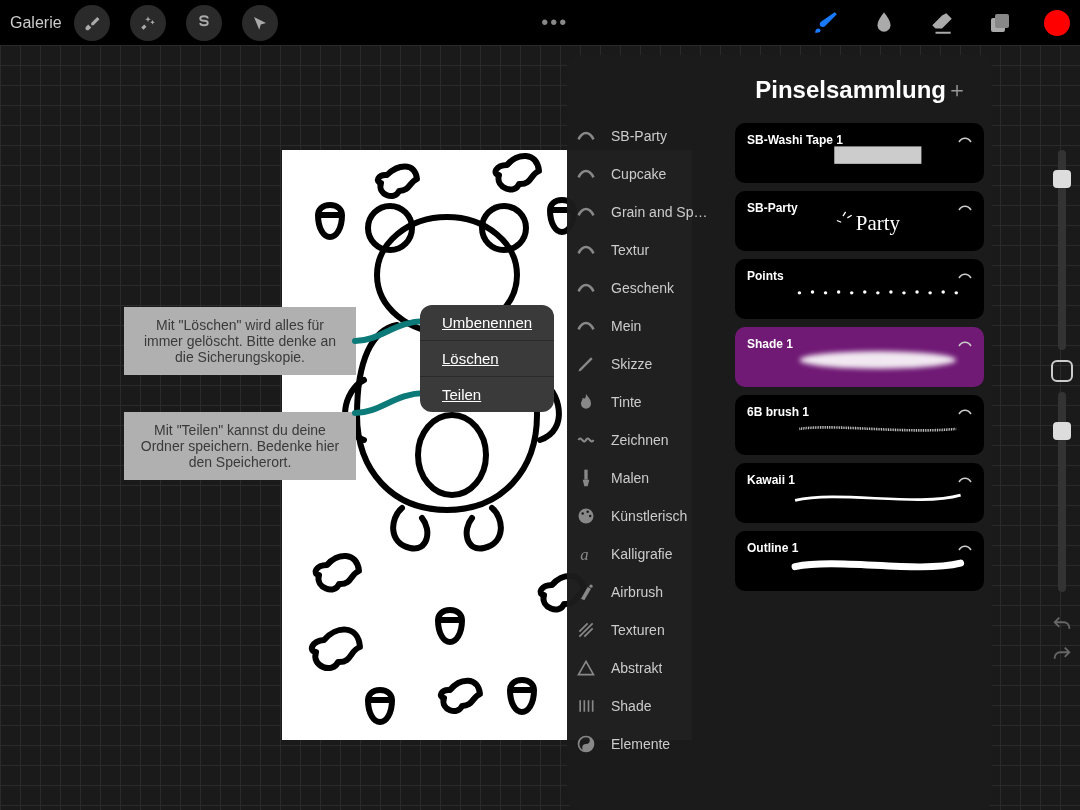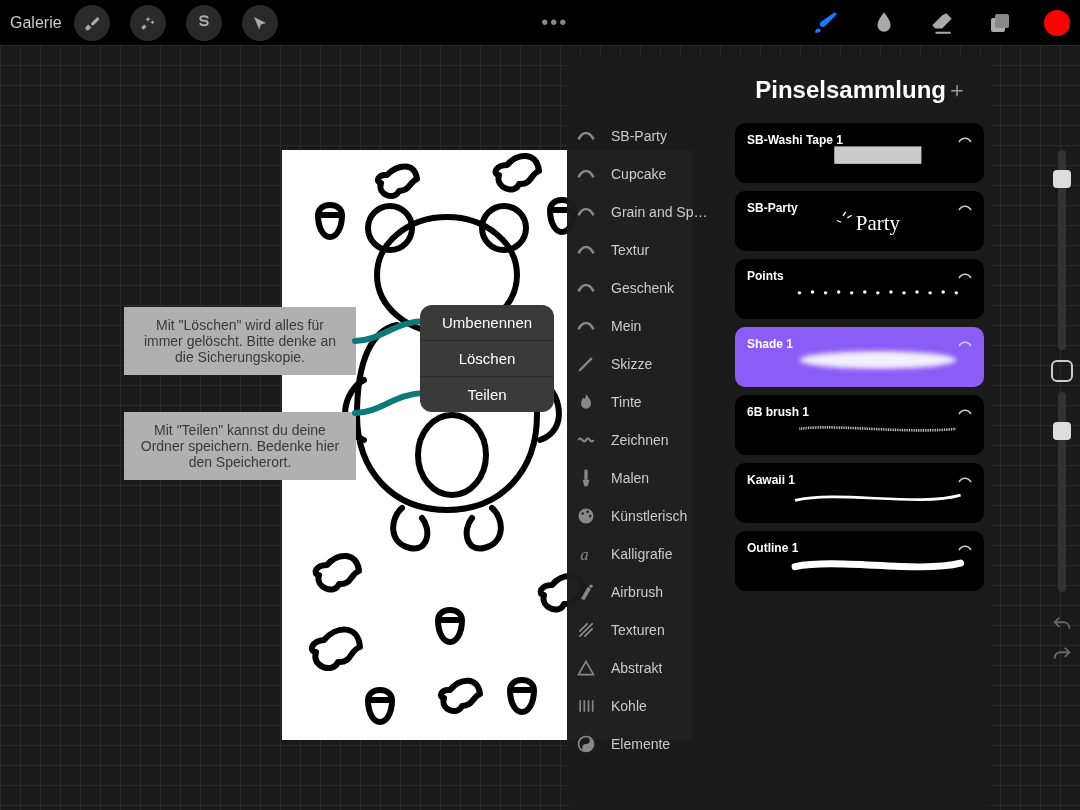--- a/index.html
+++ b/index.html
@@ -95,22 +95,23 @@
   top: 260px;
   background: #3a3a3a;
   border-radius: 12px;
   overflow: hidden;
   z-index: 10;
 }
 .context-menu-item {
   color: #fff;
   font-size: 15px;
   padding: 9px 22px;
-  text-align: center;
+  text-align: left;
   cursor: pointer;
+  text-decoration: underline;
 }
 .context-menu-item + .context-menu-item {
   border-top: 1px solid #2a2a2a;
 }
 
 
 .annotation {
   position: absolute;
   background: #b0b0b0;
   color: #3a3a3a;
@@ -194,21 +195,21 @@
 .brush-item {
   background: #000;
   border-radius: 10px;
   margin-bottom: 8px;
   padding: 10px 12px 8px;
   height: 60px;
   position: relative;
   cursor: pointer;
 }
 .brush-item.selected {
-  background: #8b5cf6;
+  background: #701a75;
 }
 .brush-name {
   color: #fff;
   font-size: 12px;
   font-weight: 600;
 }
 .brush-preview {
   position: absolute;
   left: 0; right: 0; bottom: 10px;
   height: 34px;
@@ -513,21 +514,21 @@
             </svg>
           </span>
           <span style="overflow:hidden;text-overflow:ellipsis">Abstrakt</span>
         </div>
         <div class="brush-set-item">
           <span class="set-icon">
             <svg viewBox="0 0 24 24" fill="none" stroke="#888" stroke-width="2">
               <path d="M5 5v14M10 5v14M15 5v14M20 5v14"></path>
             </svg>
           </span>
-          <span style="overflow:hidden;text-overflow:ellipsis">Kohle</span>
+          <span style="overflow:hidden;text-overflow:ellipsis">Shade</span>
         </div>
         <div class="brush-set-item">
           <span class="set-icon">
             <svg viewBox="0 0 24 24" fill="#888">
               <circle cx="12" cy="12" r="9" fill="none" stroke="#888" stroke-width="2"></circle>
               <path d="M12 3a4.5 4.5 0 010 9 4.5 4.5 0 000 9 9 9 0 000-18z"></path>
             </svg>
           </span>
           <span style="overflow:hidden;text-overflow:ellipsis">Elemente</span>
         </div>

